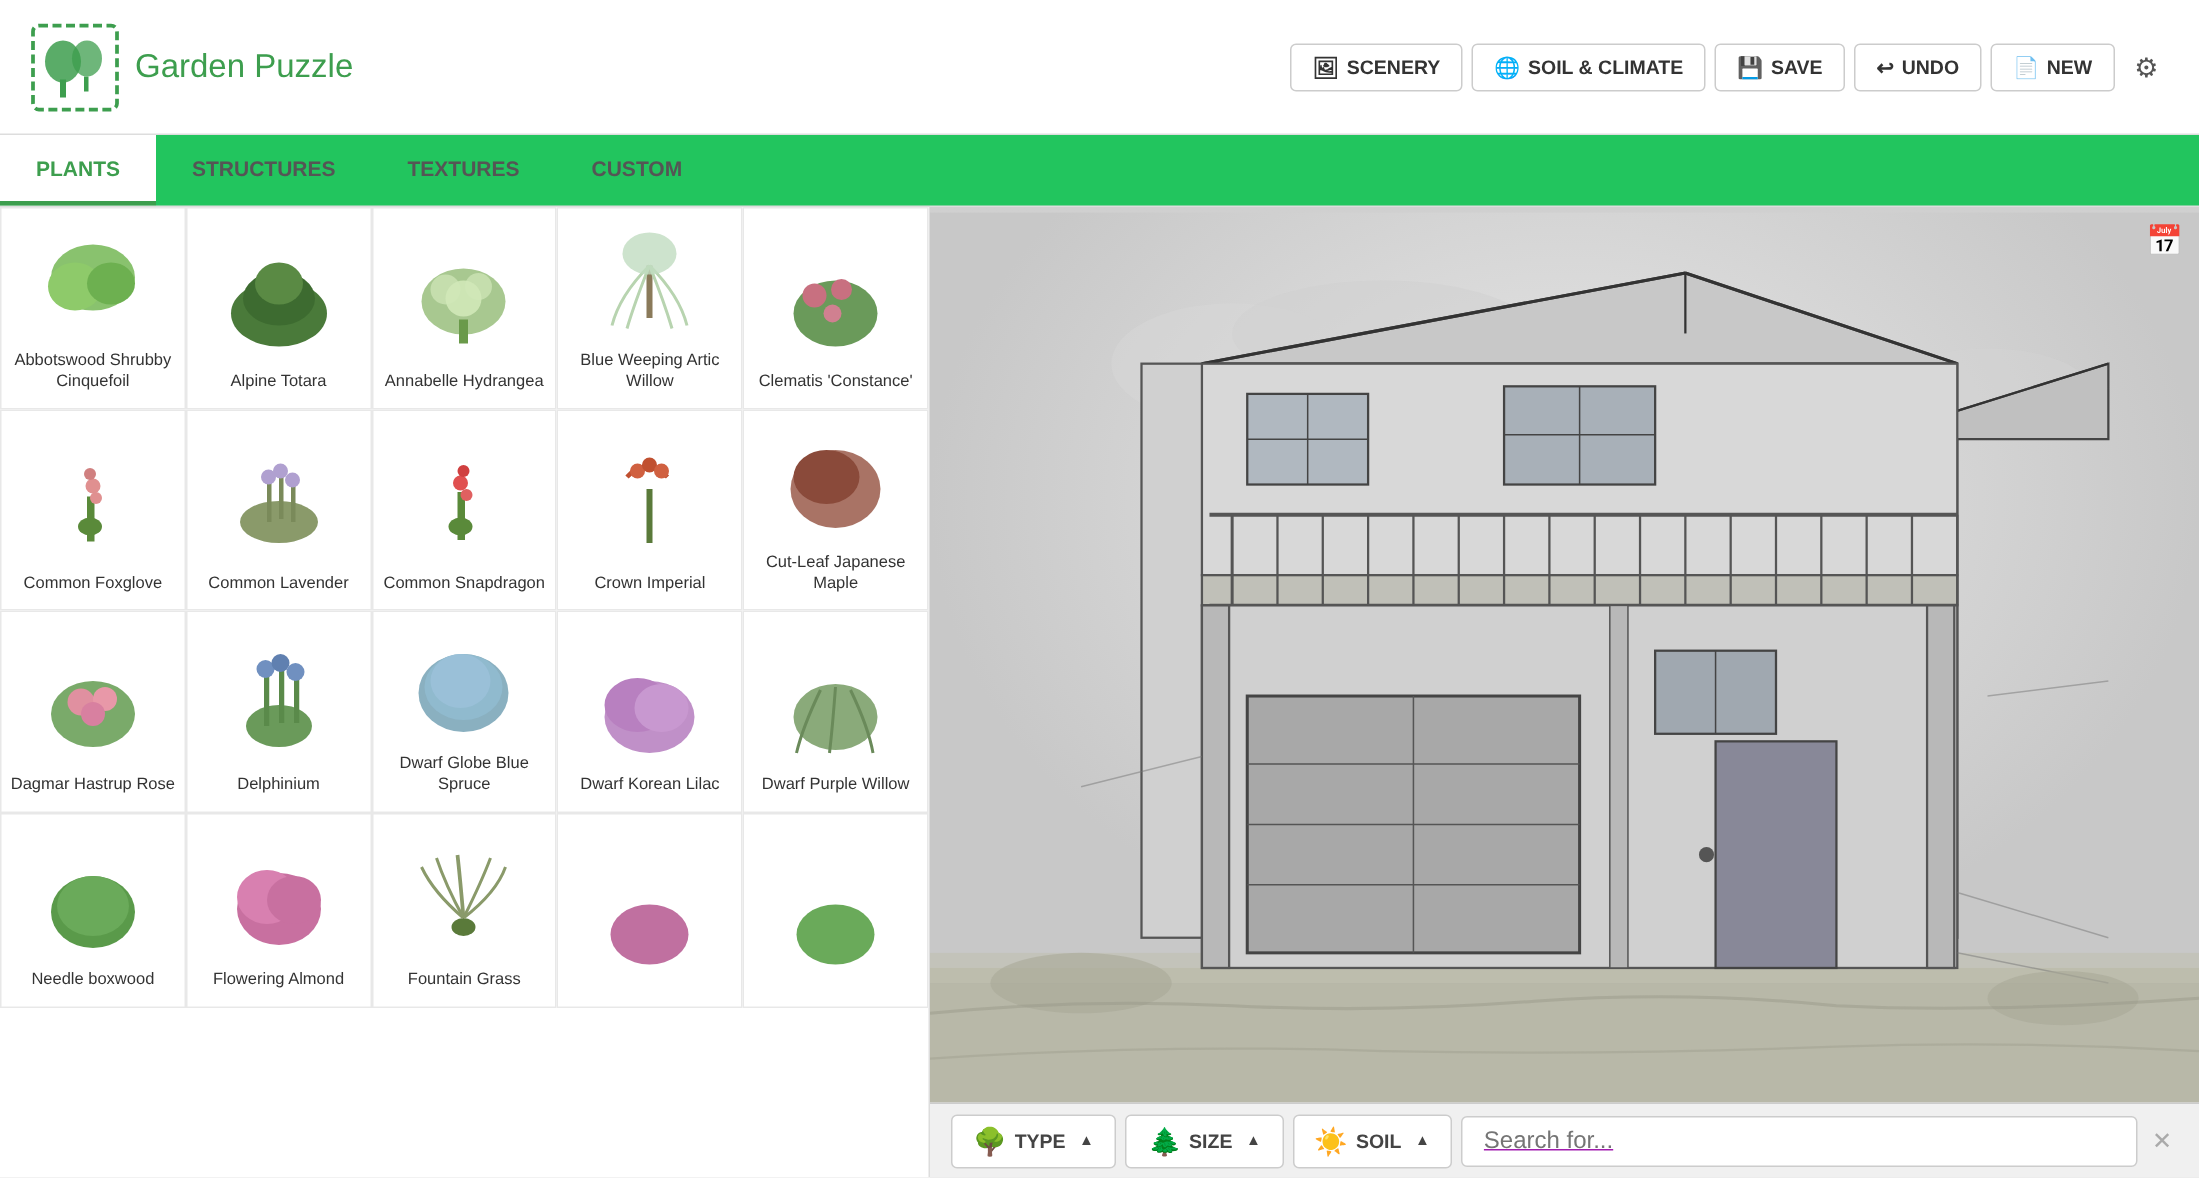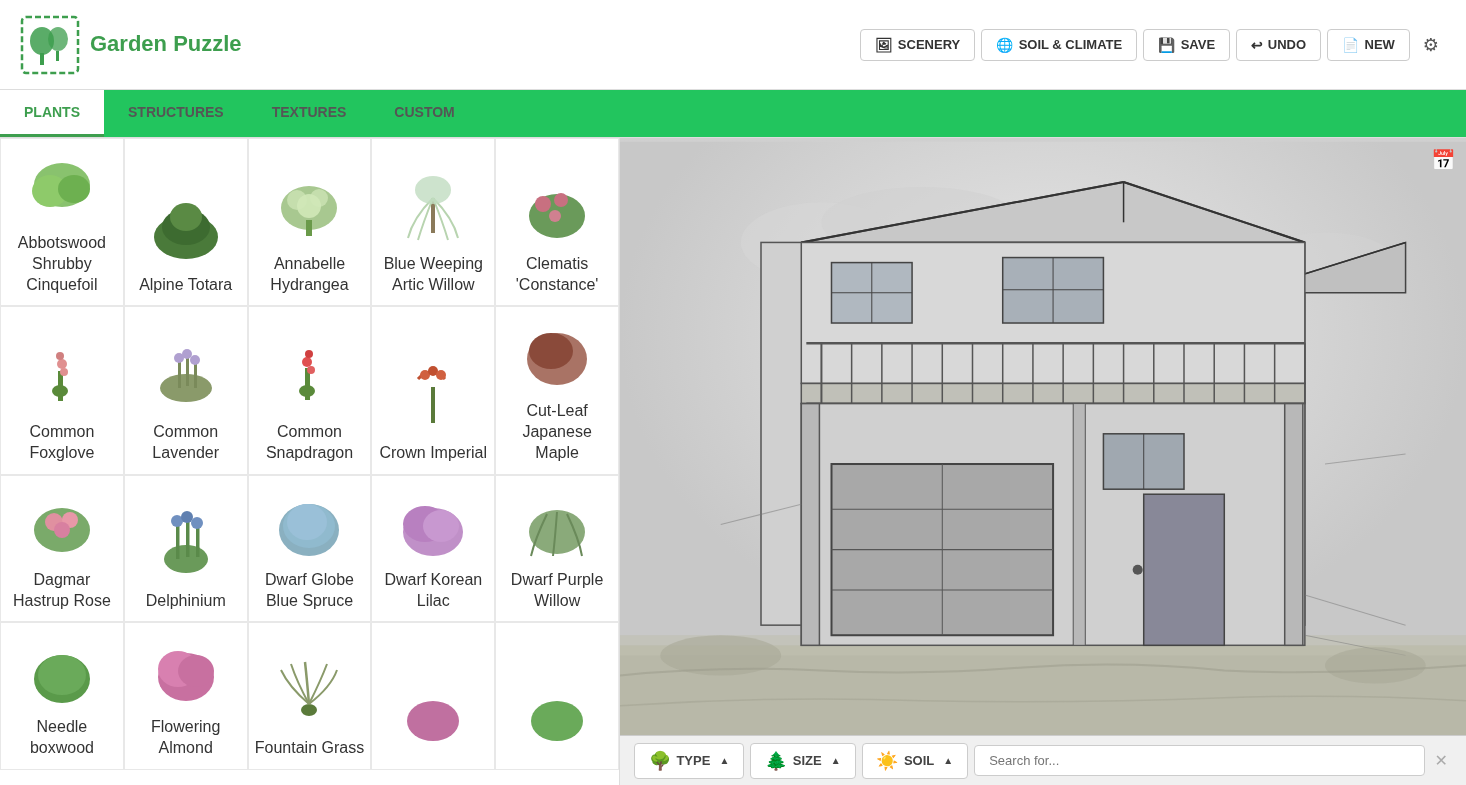--- a/index.html
+++ b/index.html
@@ -6,21 +6,21 @@
     body { font-family: Arial, sans-serif; background: #f0f0f0; width: 1466px; height: 785px; overflow: hidden; display: flex; flex-direction: column; }
 
     
     .header {
       display: flex; align-items: center; justify-content: space-between;
       background: #fff; padding: 8px 20px; border-bottom: 1px solid #ddd;
       height: 90px; flex-shrink: 0;
     }
     .logo { display: flex; align-items: center; gap: 10px; }
     .logo-icon { width: 60px; height: 60px; }
-    .logo-text { color: #3d9e4e; font-size: 22px; font-weight: bold; line-height: 1.2; }
+    .logo-text { color: #3d9e4e; font-size: 22px; font-weight: normal; line-height: 1.2; }
     .header-actions { display: flex; align-items: center; gap: 6px; }
     .header-btn {
       display: flex; align-items: center; gap: 5px; padding: 7px 14px;
       border: 1px solid #ccc; background: #fff; border-radius: 4px;
       font-size: 13px; cursor: pointer; color: #333; font-weight: 600;
     }
     .header-btn .btn-icon { font-size: 14px; }
     .settings-btn { border: none; background: none; font-size: 18px; cursor: pointer; color: #555; padding: 7px; }
 
     
@@ -49,21 +49,21 @@
     .plant-item {
       display: flex; flex-direction: column; align-items: center; justify-content: flex-end;
       padding: 8px 4px 10px; cursor: pointer; border: 1px solid #e8e8e8;
       min-height: 130px; position: relative; background: #fff;
     }
     .plant-img {
       width: 80px; height: 80px; display: flex; align-items: center; justify-content: center;
       margin-bottom: 6px; font-size: 36px;
     }
     .plant-name {
-      font-size: 16px; color: #333; text-align: center; line-height: 1.3; font-weight: 500;
+      font-size: 11px; color: #333; text-align: center; line-height: 1.3; font-weight: 500;
     }
 
     
     .scenery-area {
       flex: 1; position: relative; overflow: hidden; background: #e8e8e8;
     }
     .scenery-bg {
       width: 100%; height: 100%; position: relative;
       background: linear-gradient(180deg, #d0d0d0 0%, #c8c8c8 40%, #b8b8b8 100%);
     }
@@ -80,21 +80,21 @@
     }
     .filter-item {
       display: flex; align-items: center; gap: 5px; padding: 6px 14px;
       background: #fff; border: 1px solid #ccc; border-radius: 4px; cursor: pointer;
       font-size: 13px; font-weight: 600; color: #444;
     }
     .filter-item .fi-icon { font-size: 18px; }
     .filter-item .arrow { font-size: 10px; margin-left: 4px; }
     .search-box {
       flex: 1; padding: 7px 14px; border: 1px solid #ccc; border-radius: 4px;
-      font-size: 13px; color: #a16207; background: #fff; outline: none;
+      font-size: 16px; color: #a21caf; background: #fff; outline: none; text-decoration: underline;
     }
     .search-clear { font-size: 16px; color: #aaa; cursor: pointer; padding: 4px; }
 
     
     .plant-img svg { width: 80px; height: 80px; }
 
     ::-webkit-scrollbar { width: 6px; }
     ::-webkit-scrollbar-track { background: #f1f1f1; }
     ::-webkit-scrollbar-thumb { background: #ccc; border-radius: 3px; }
   </style>

